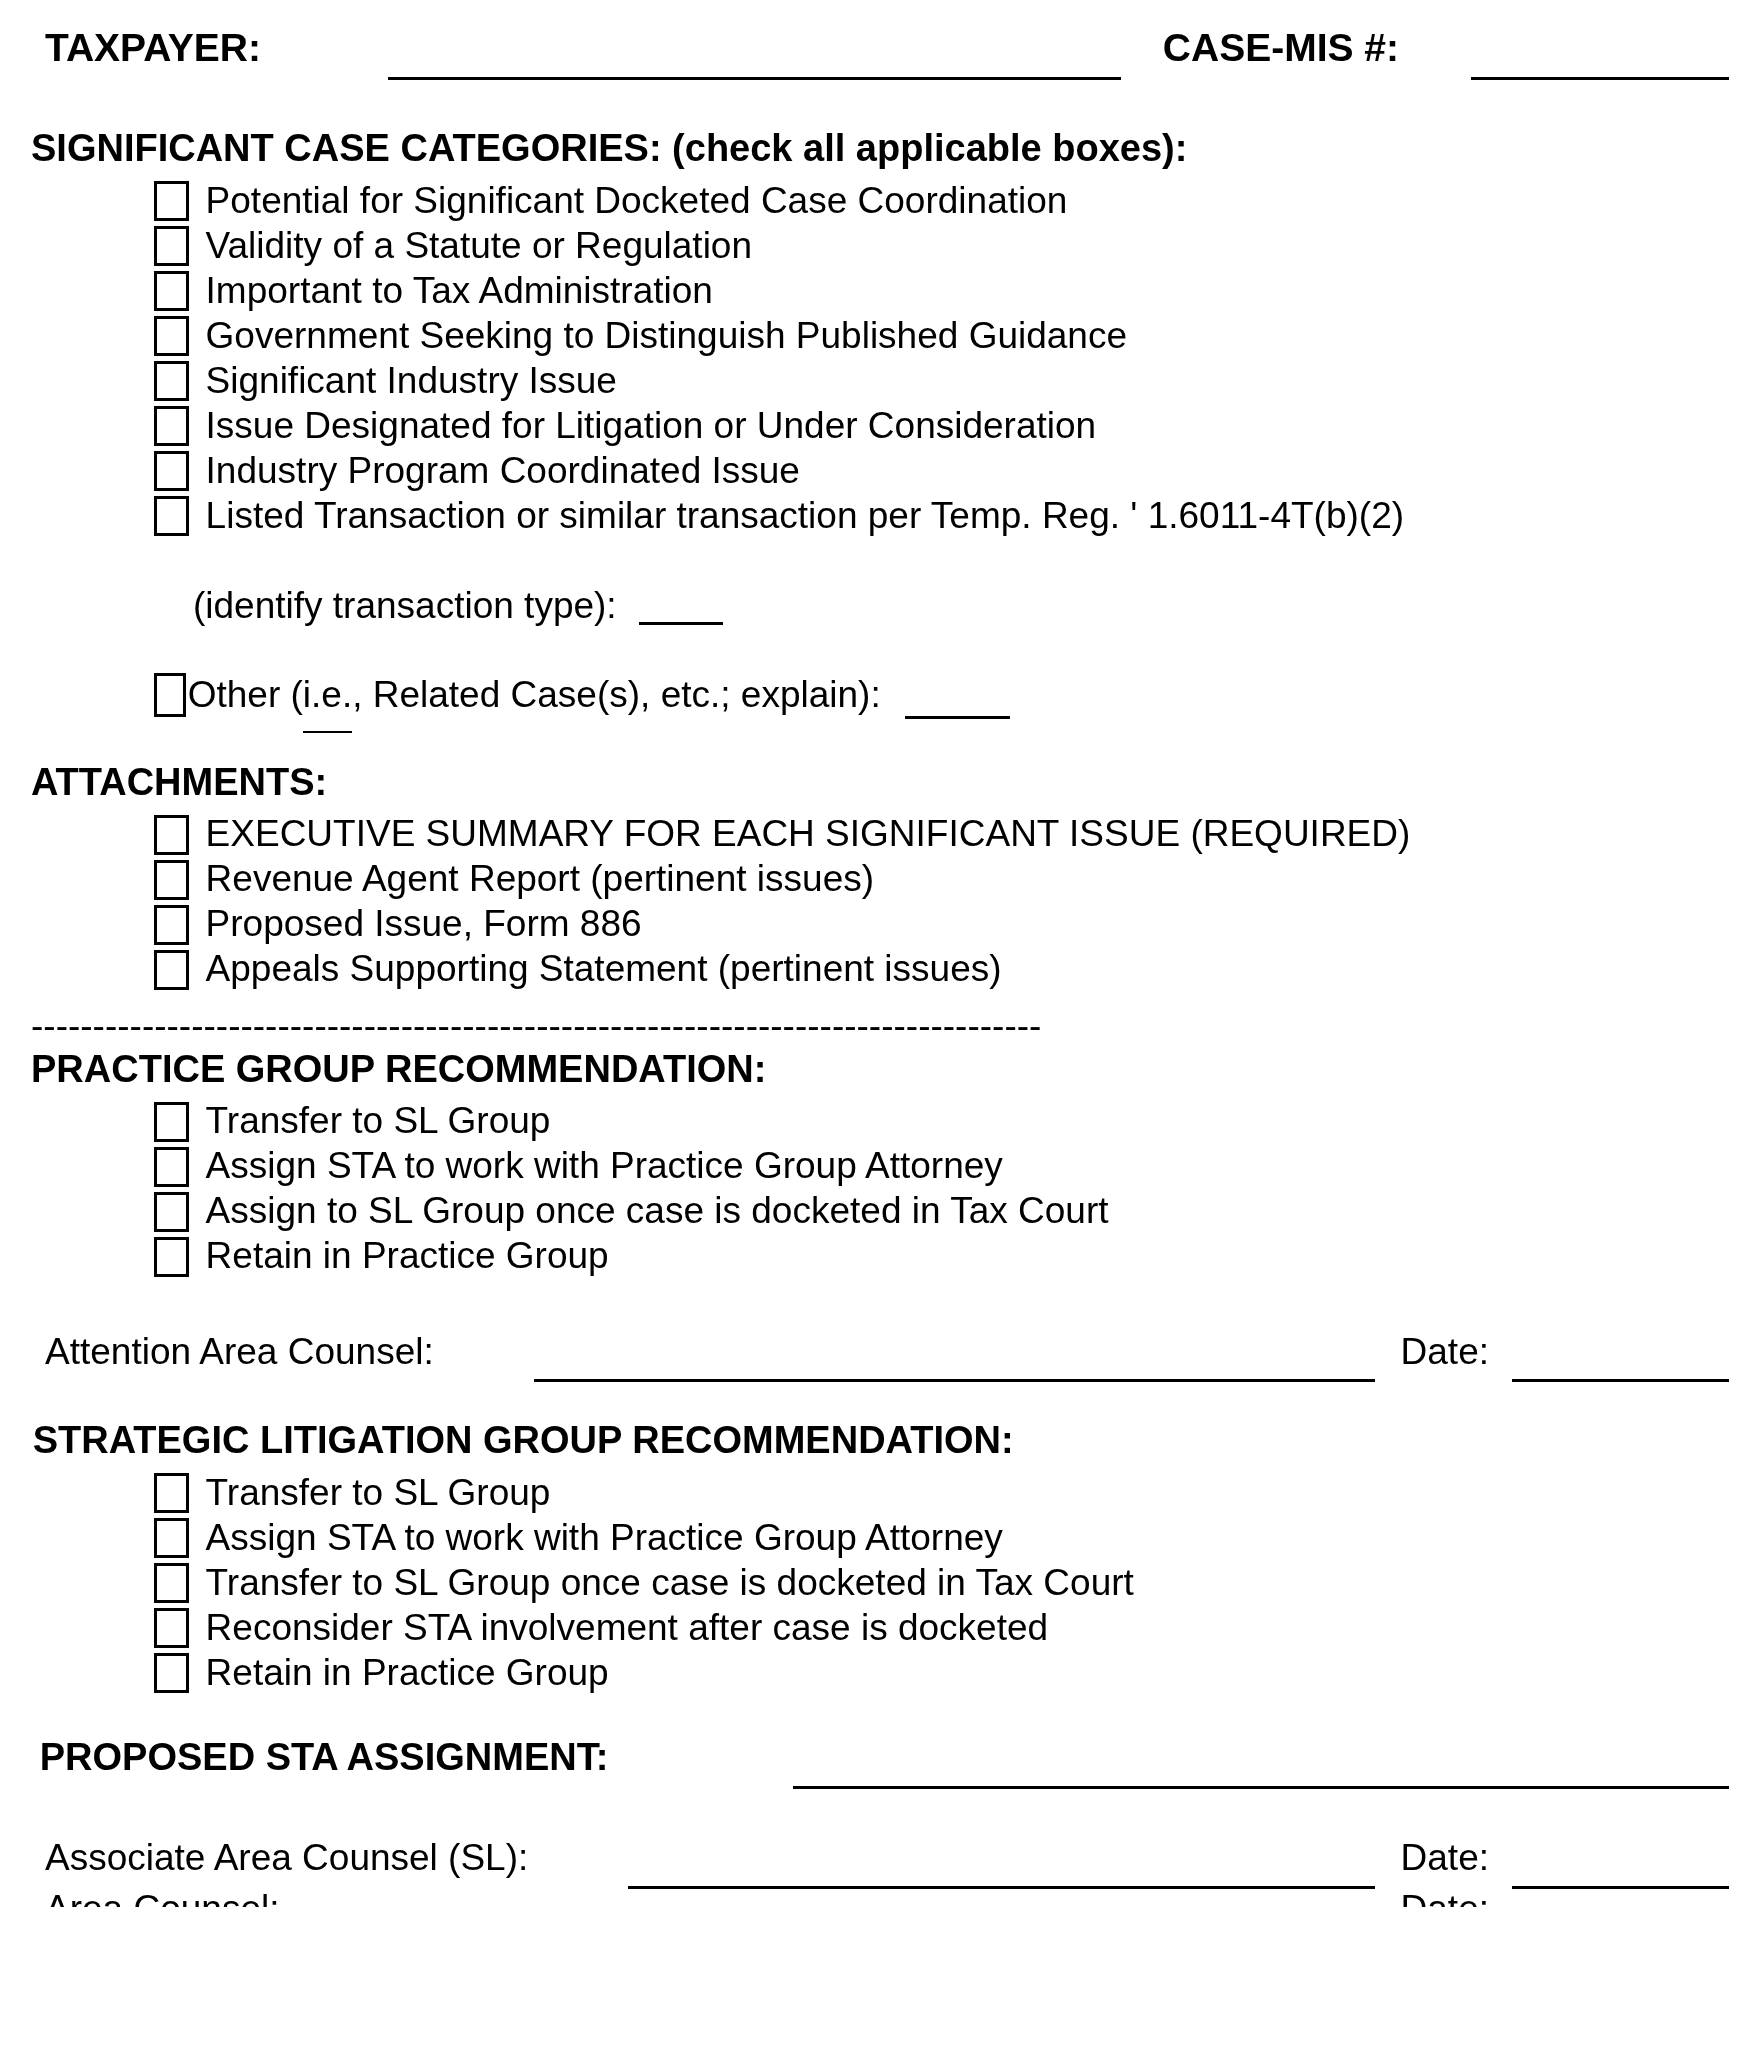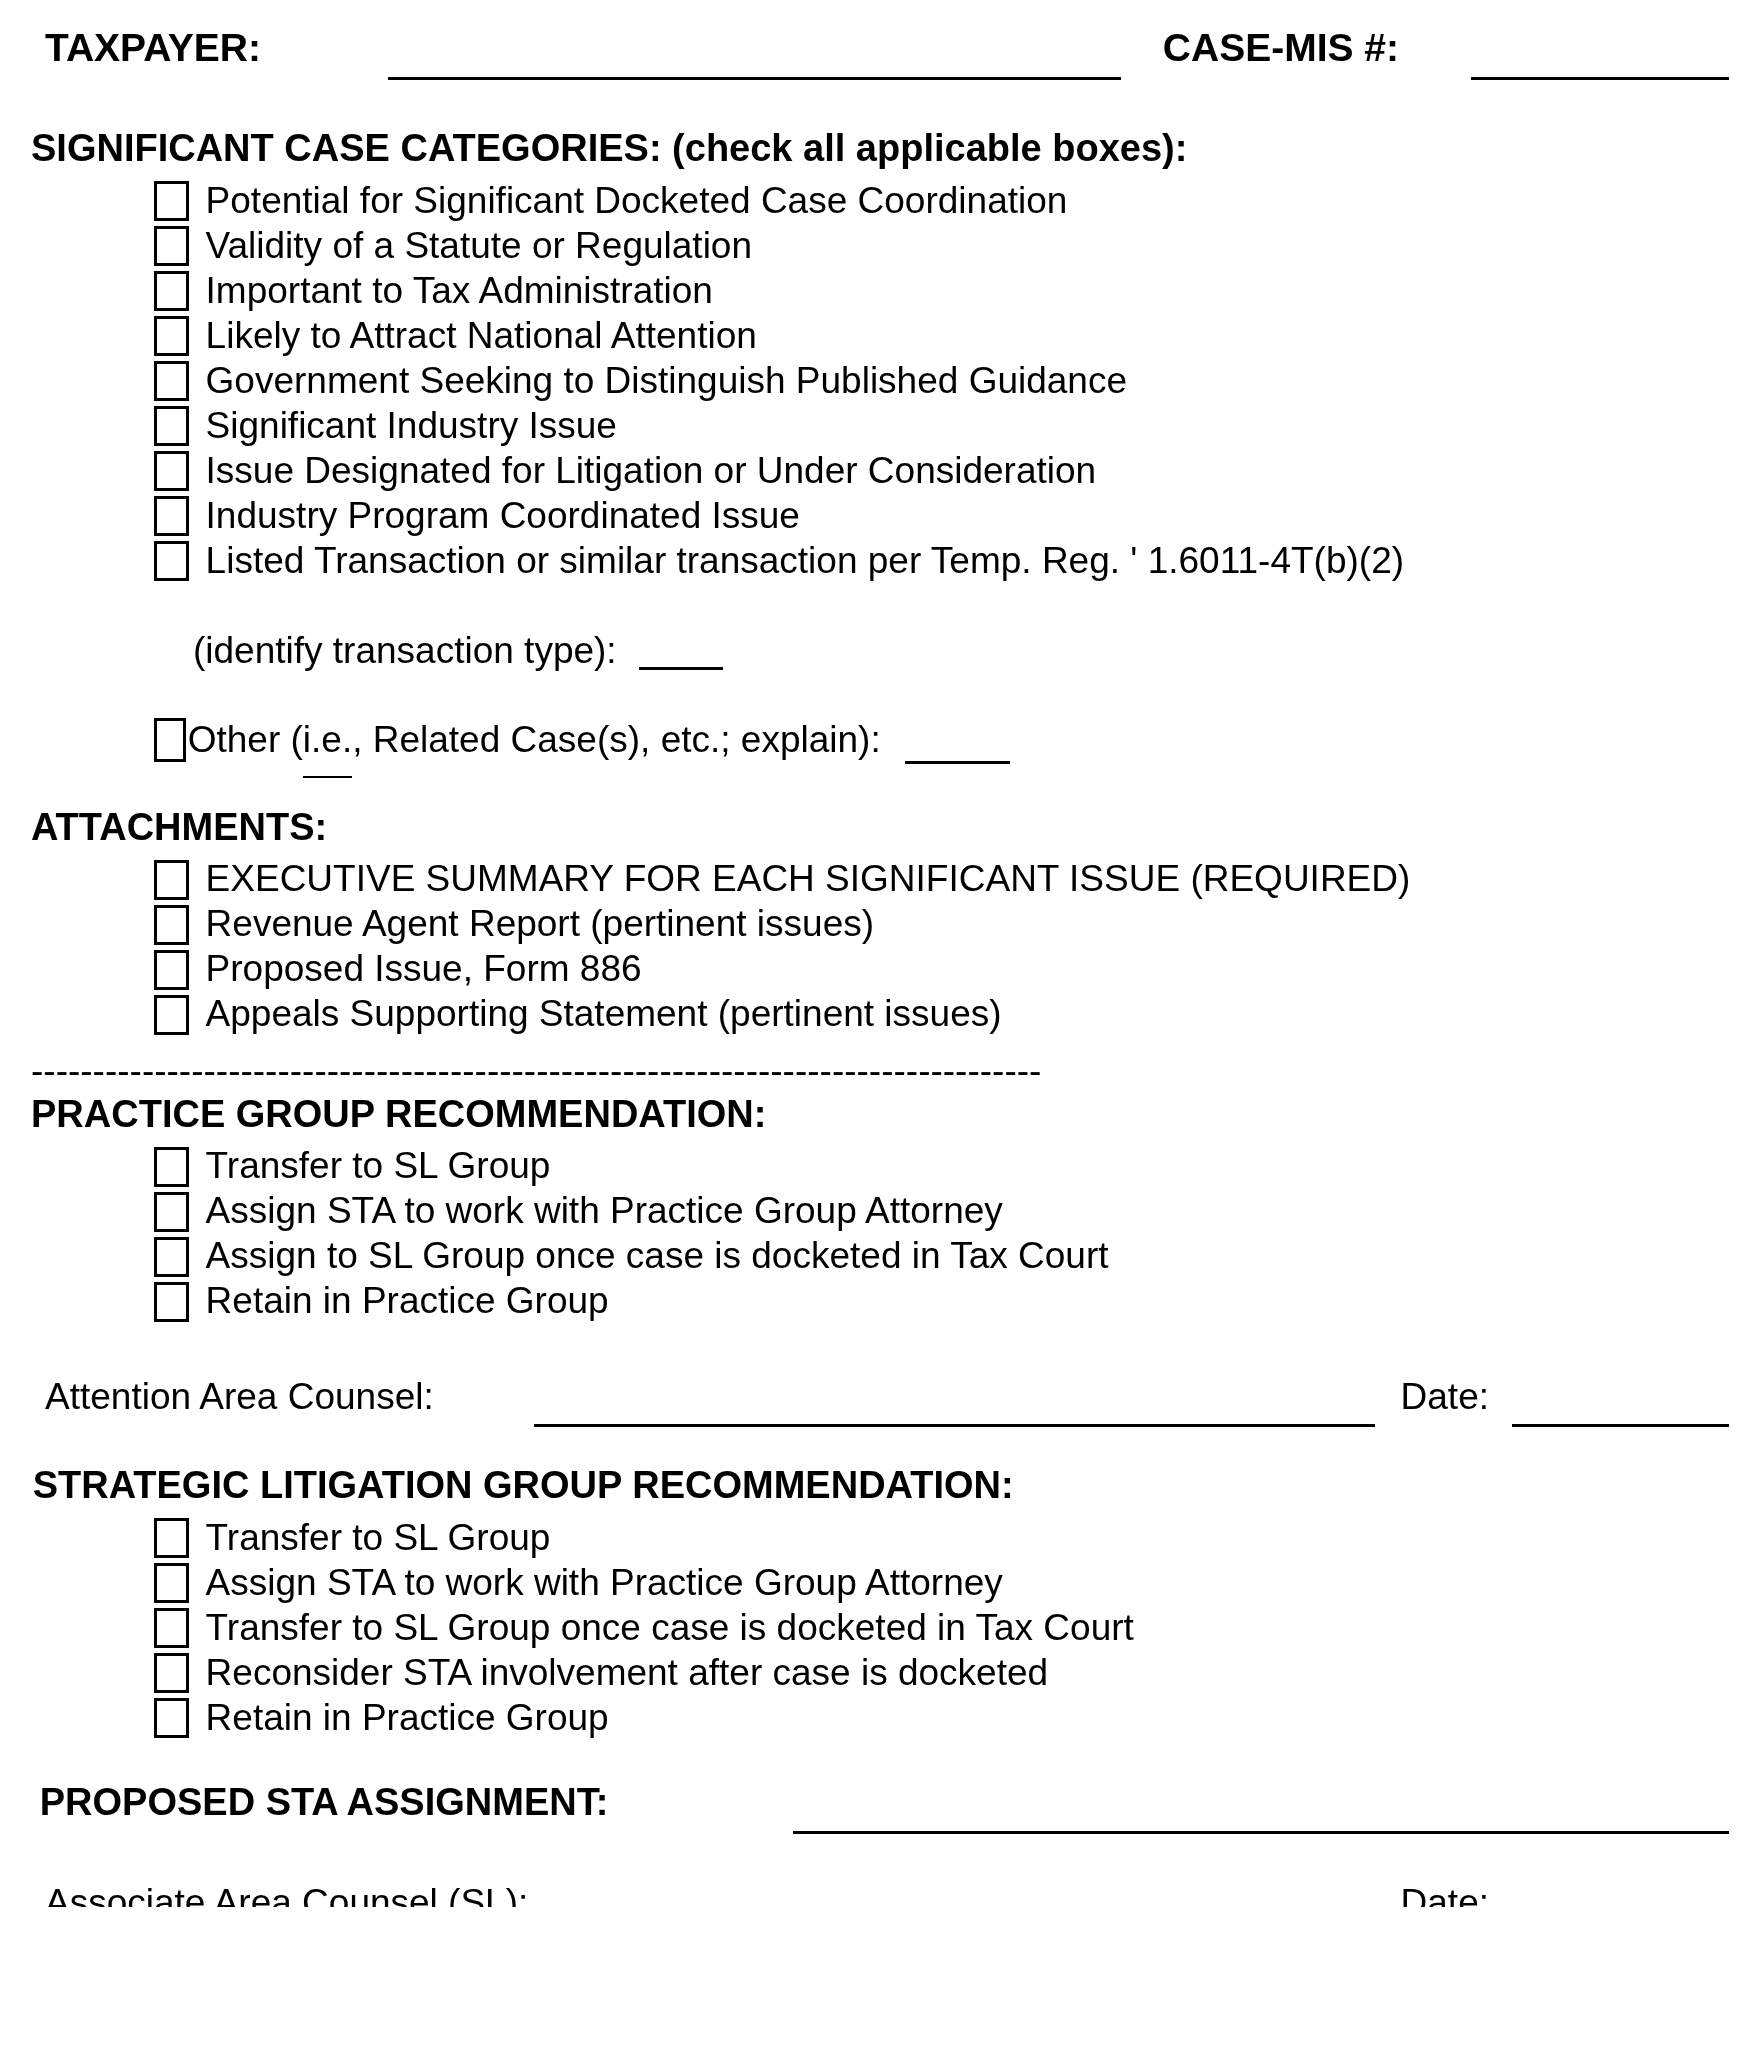--- a/index.html
+++ b/index.html
@@ -77,24 +77,20 @@
     <div class="check-row">
       <span class="checkbox"></span>
       <span>Validity of a Statute or Regulation</span>
     </div>
     <div class="check-row">
       <span class="checkbox"></span>
       <span>Important to Tax Administration</span>
     </div>
     <div class="check-row">
       <span class="checkbox"></span>
-      <span>Likely to Attract National Attention</span>
-    </div>
-    <div class="check-row">
-      <span class="checkbox"></span>
       <span>Government Seeking to Distinguish Published Guidance</span>
     </div>
     <div class="check-row">
       <span class="checkbox"></span>
       <span>Significant Industry Issue</span>
     </div>
     <div class="check-row">
       <span class="checkbox"></span>
       <span>Issue Designated for Litigation or Under Consideration</span>
     </div>

